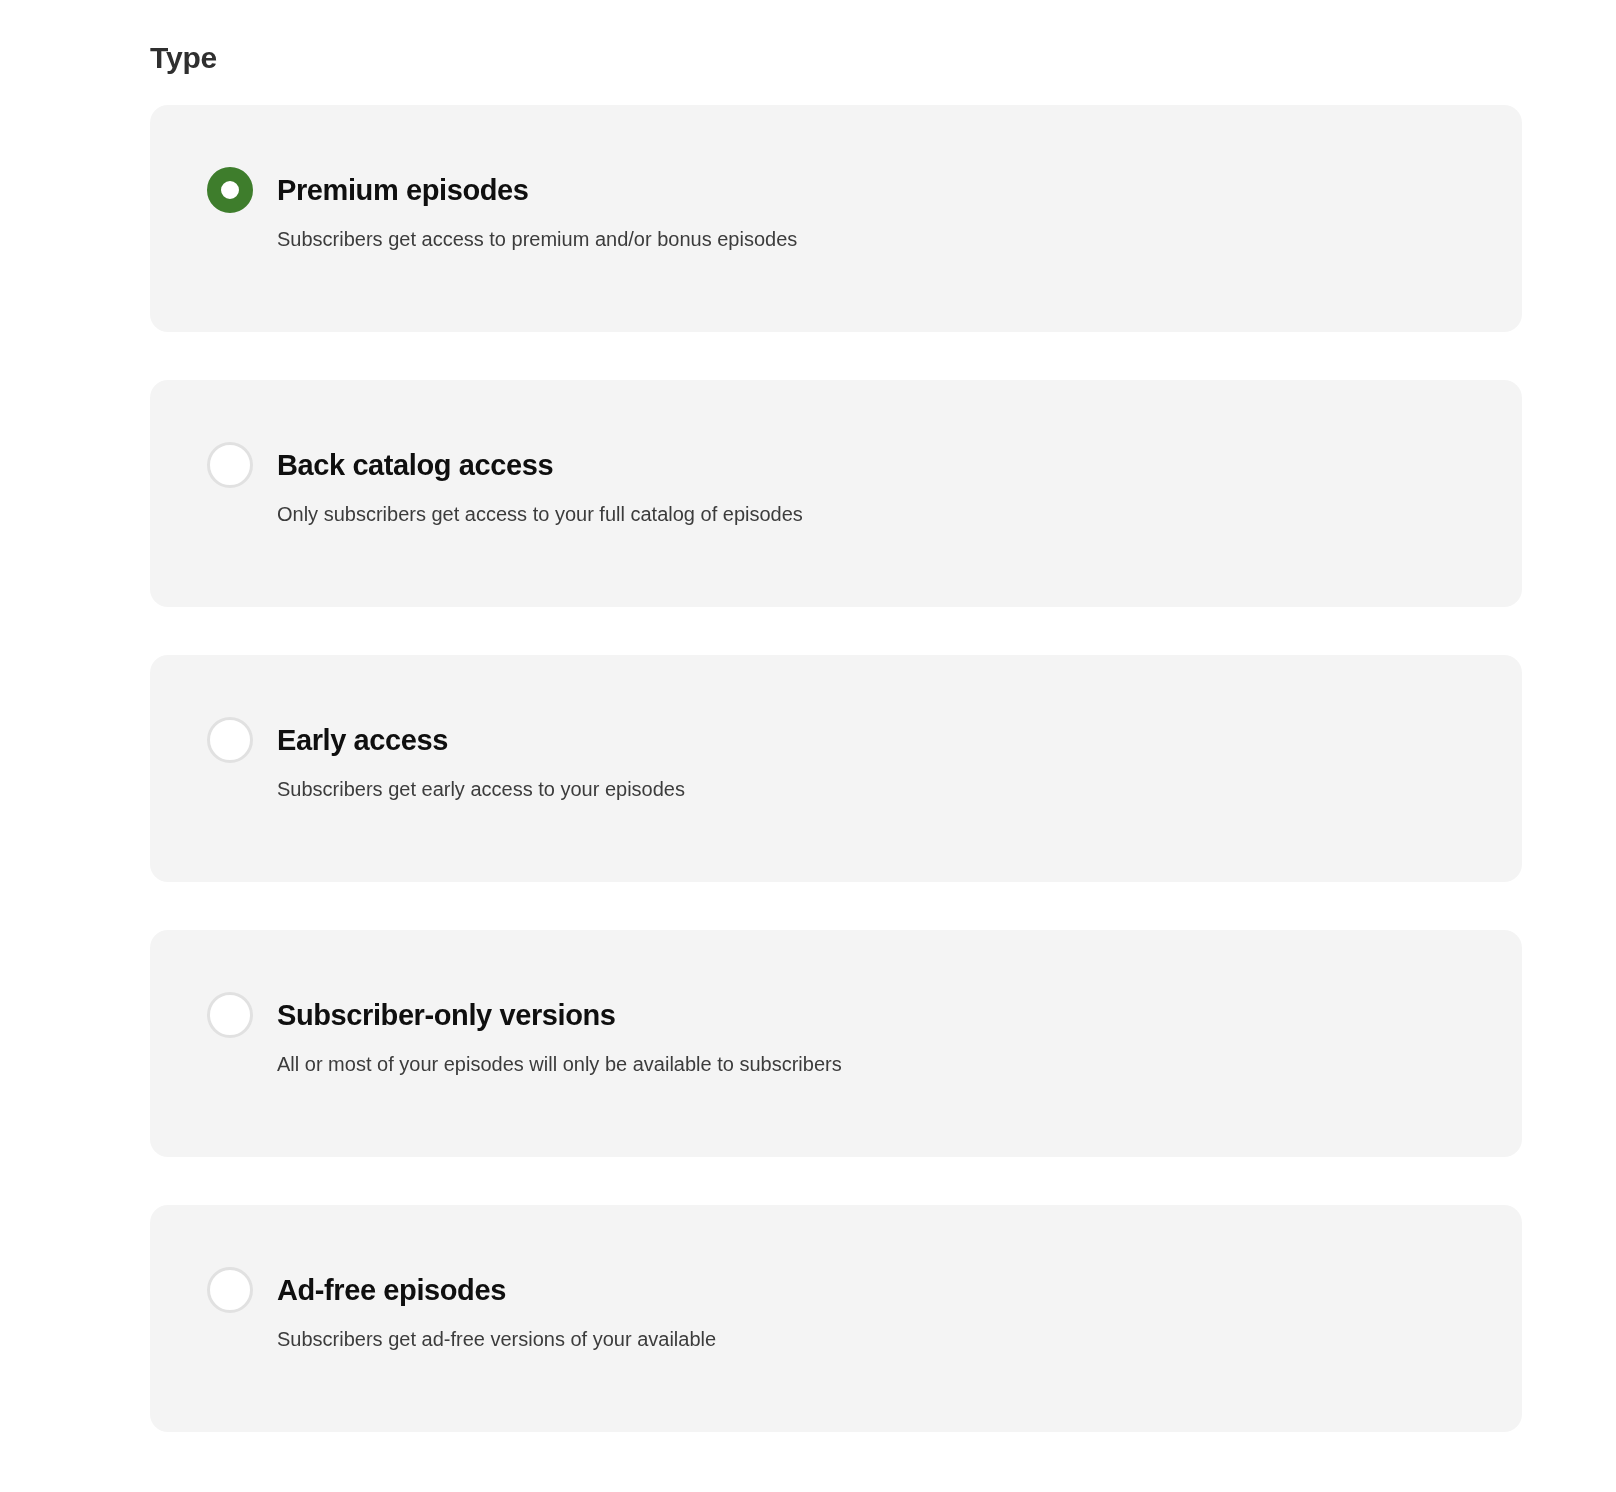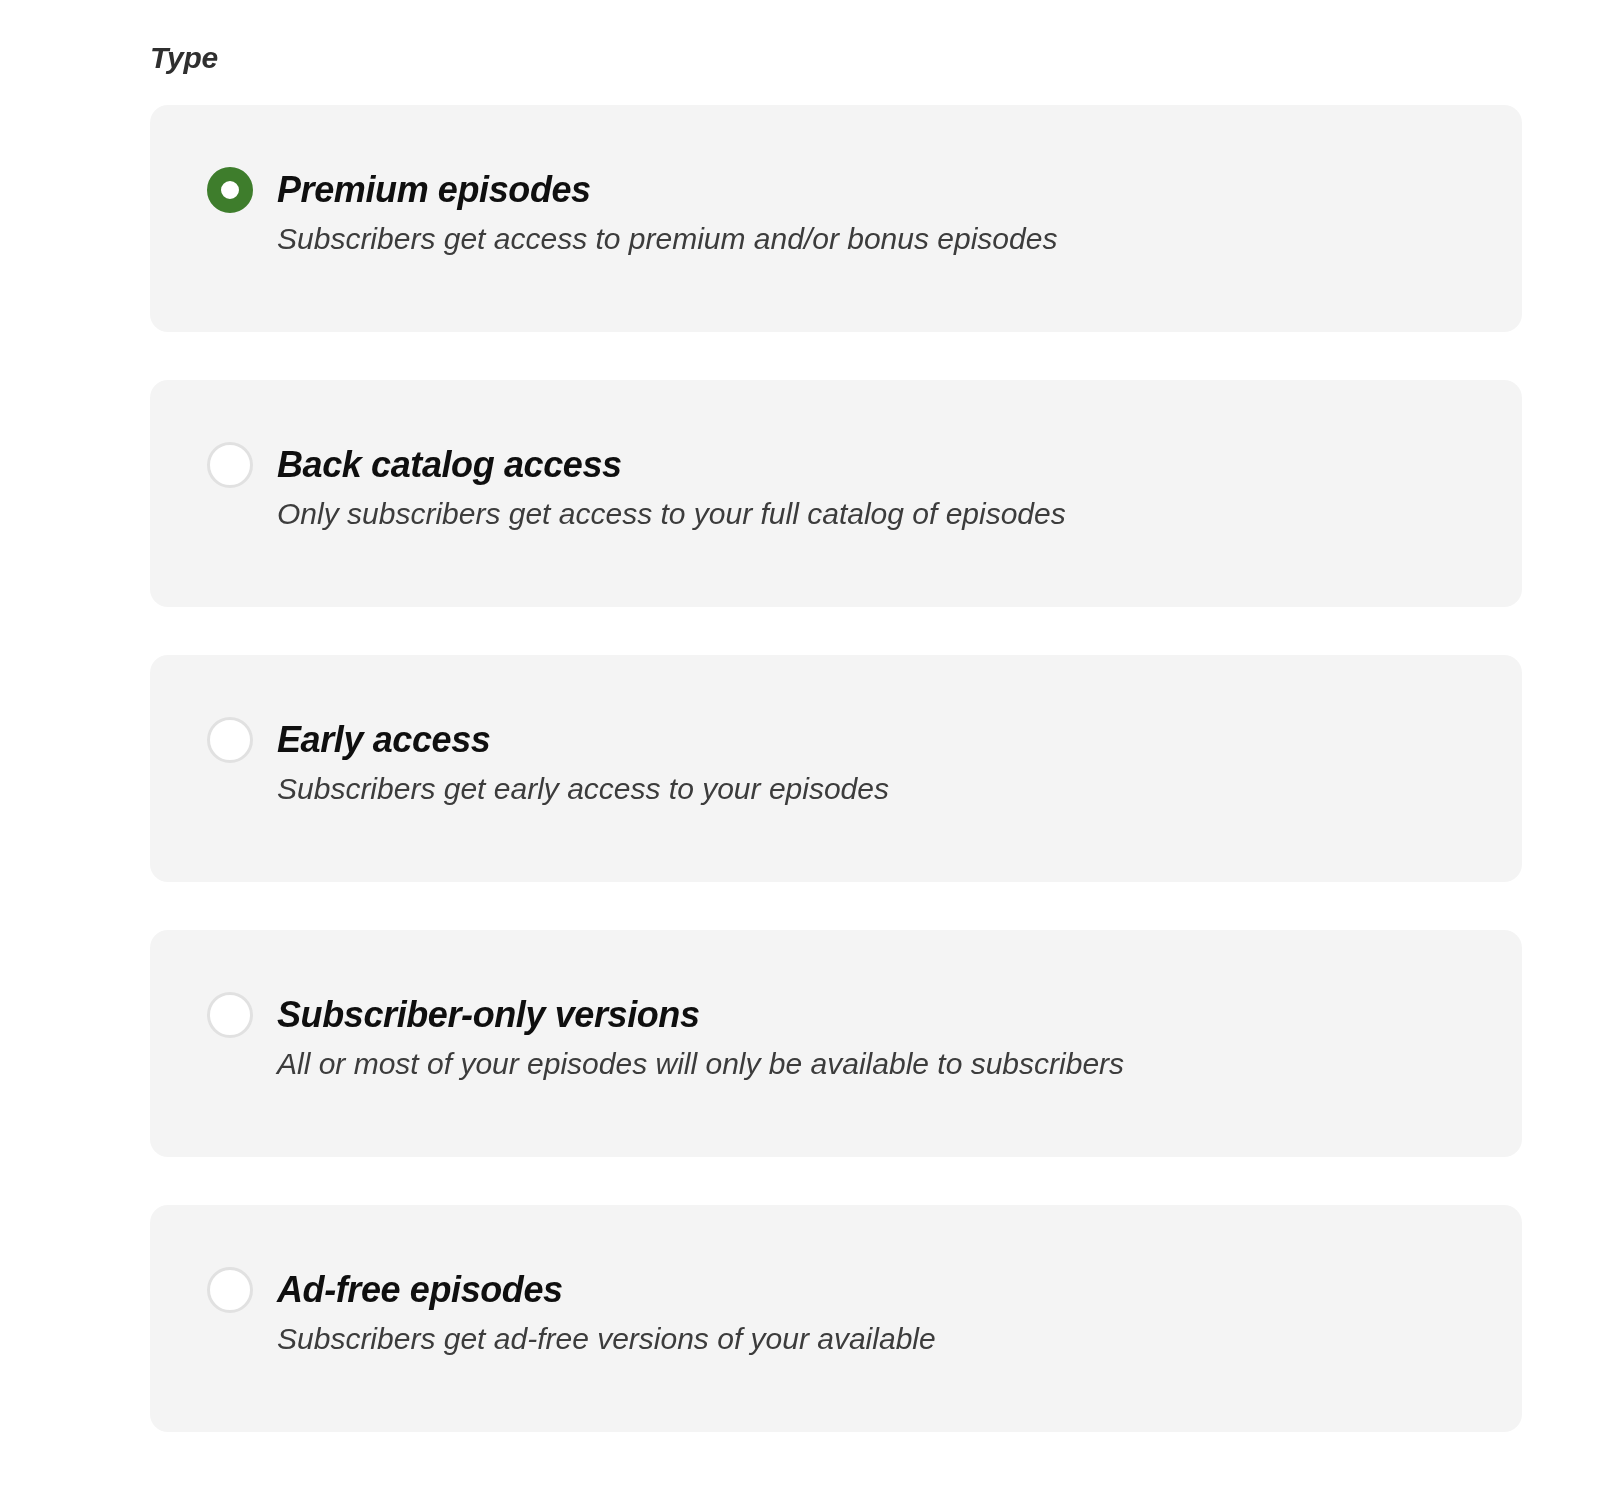--- a/index.html
+++ b/index.html
@@ -17,21 +17,20 @@
     padding: 0;
     background: var(--page-background);
     font-family: "Liberation Sans", "DejaVu Sans", sans-serif;
   }
   .viewport {
     position: relative;
     width: 1616px;
     height: 1444px;
     background: var(--page-background);
     overflow: hidden;
-    font-style: italic;
   }
   .page {
     padding: 40px 94px 0 150px;
   }
   .type-label {
     font-size: 30px;
     font-weight: 700;
     letter-spacing: -0.2px;
     color: var(--label-text);
     margin: 0 0 29px 0;
@@ -60,28 +59,28 @@
     border: 3px solid var(--radio-border);
     flex-shrink: 0;
   }
   .radio.selected {
     border: 14px solid var(--selected-radio);
   }
   .text {
     margin-left: 24px;
   }
   .title {
-    font-size: 36px;
+    font-size: 29px;
     font-weight: 700;
     letter-spacing: -0.4px;
     line-height: 46px;
     color: var(--heading-text);
   }
   .desc {
-    font-size: 30px;
+    font-size: 20px;
     line-height: 38px;
     margin-top: 7px;
     color: var(--description-text);
   }
 </style>
 </head>
 <body>
 
 <div class="viewport">
   <div class="page">

